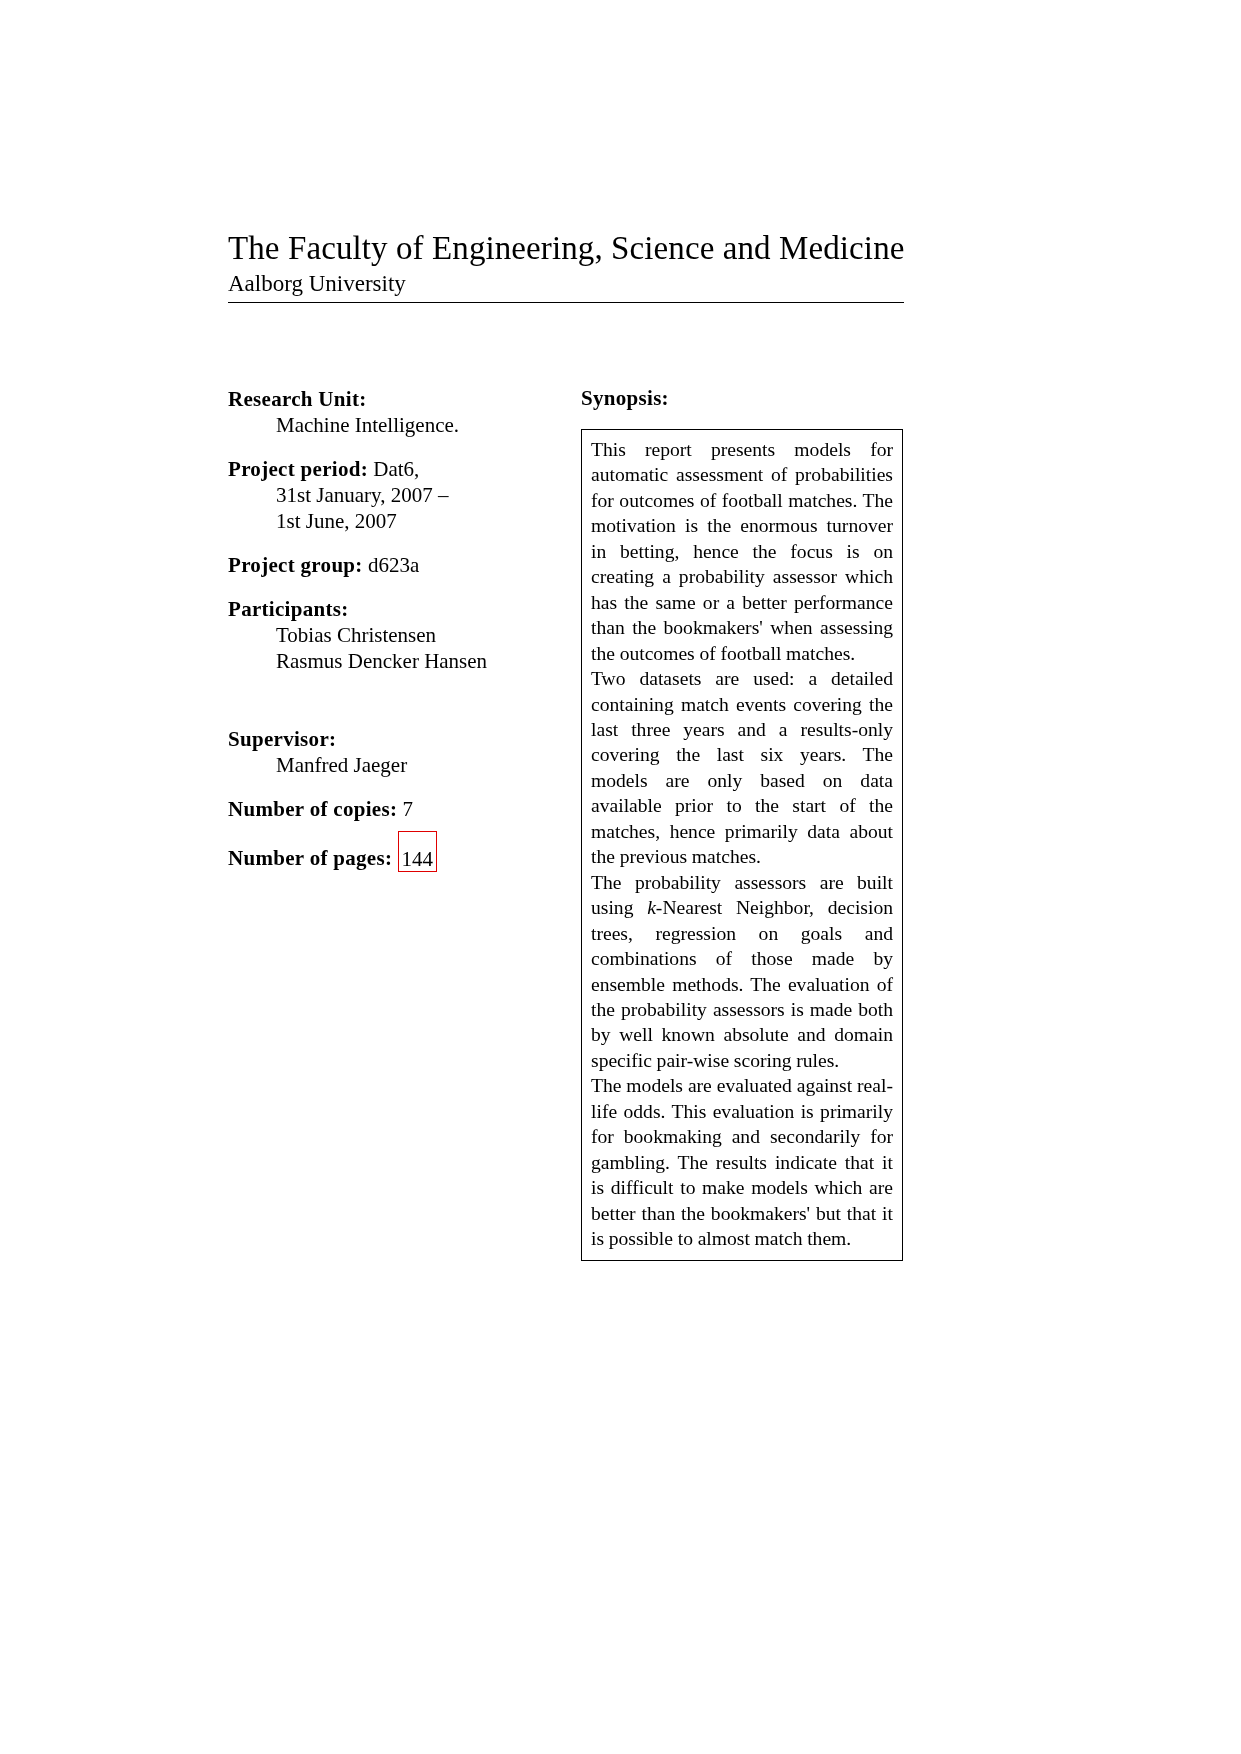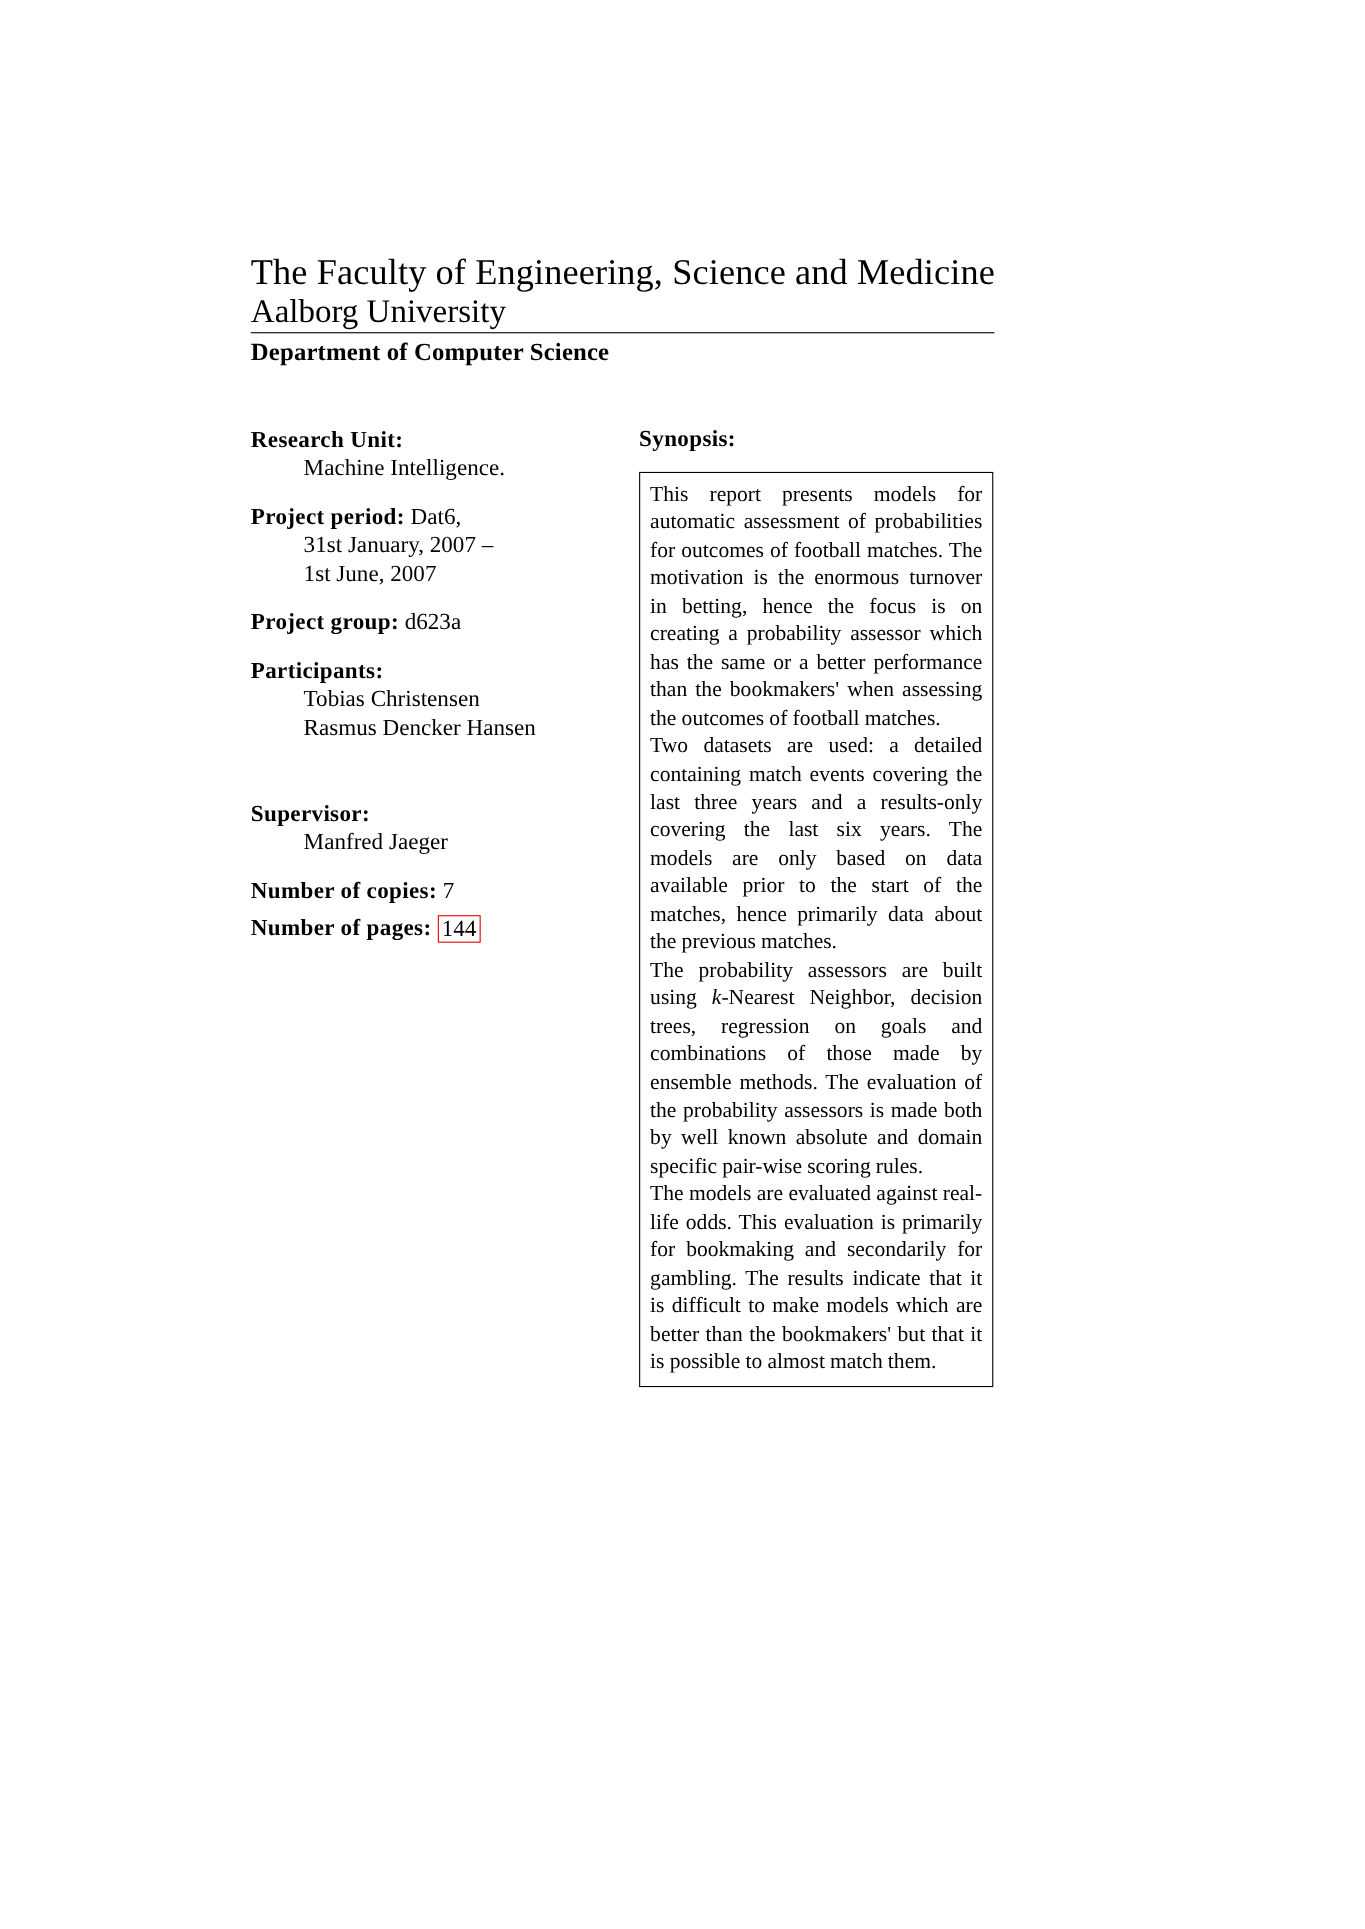--- a/index.html
+++ b/index.html
@@ -30,21 +30,21 @@
     top: 228px;
     width: 676px;
   }
   .faculty-title {
     font-size: 33px;
     line-height: 40px;
     letter-spacing: 0.1px;
     white-space: nowrap;
   }
   .university {
-    font-size: 30px;
+    font-size: 23px;
     line-height: 30px;
     margin-top: 1px;
   }
   .header-rule {
     border: 0;
     border-top: 1.4px solid #000;
     margin: 3px 0 0 0;
     width: 676px;
   }
   .department {
@@ -89,21 +89,21 @@
     white-space: nowrap;
   }
   .gap-lg { }
   .gap-xl { margin-bottom: 52px; }
   .gap-md { margin-bottom: 8px; }
 
   
   .ref-box {
     display: inline-block;
     border: 1.6px solid #e00000;
-    padding: 0px 3px 1px 3px;
+    padding: 16px 3px 1px 3px;
     line-height: 22px;
     position: relative;
     top: 1px;
   }
 
   
   .synopsis-label {
     font-size: 21px;
     font-weight: bold;
     letter-spacing: 0.3px;
@@ -130,21 +130,20 @@
 </style>
 </head>
 <body>
 
 <div class="page">
 
   <div class="header">
     <div class="faculty-title">The Faculty of Engineering, Science and Medicine</div>
     <div class="university">Aalborg University</div>
     <hr class="header-rule">
-    <div class="department">Department of Computer Science</div>
   </div>
 
   <div class="col-left">
 
 
     <div class="meta-entry">
       <span class="meta-label">Research Unit:</span>
       <span class="meta-sub">Machine Intelligence.</span>
     </div>
 

